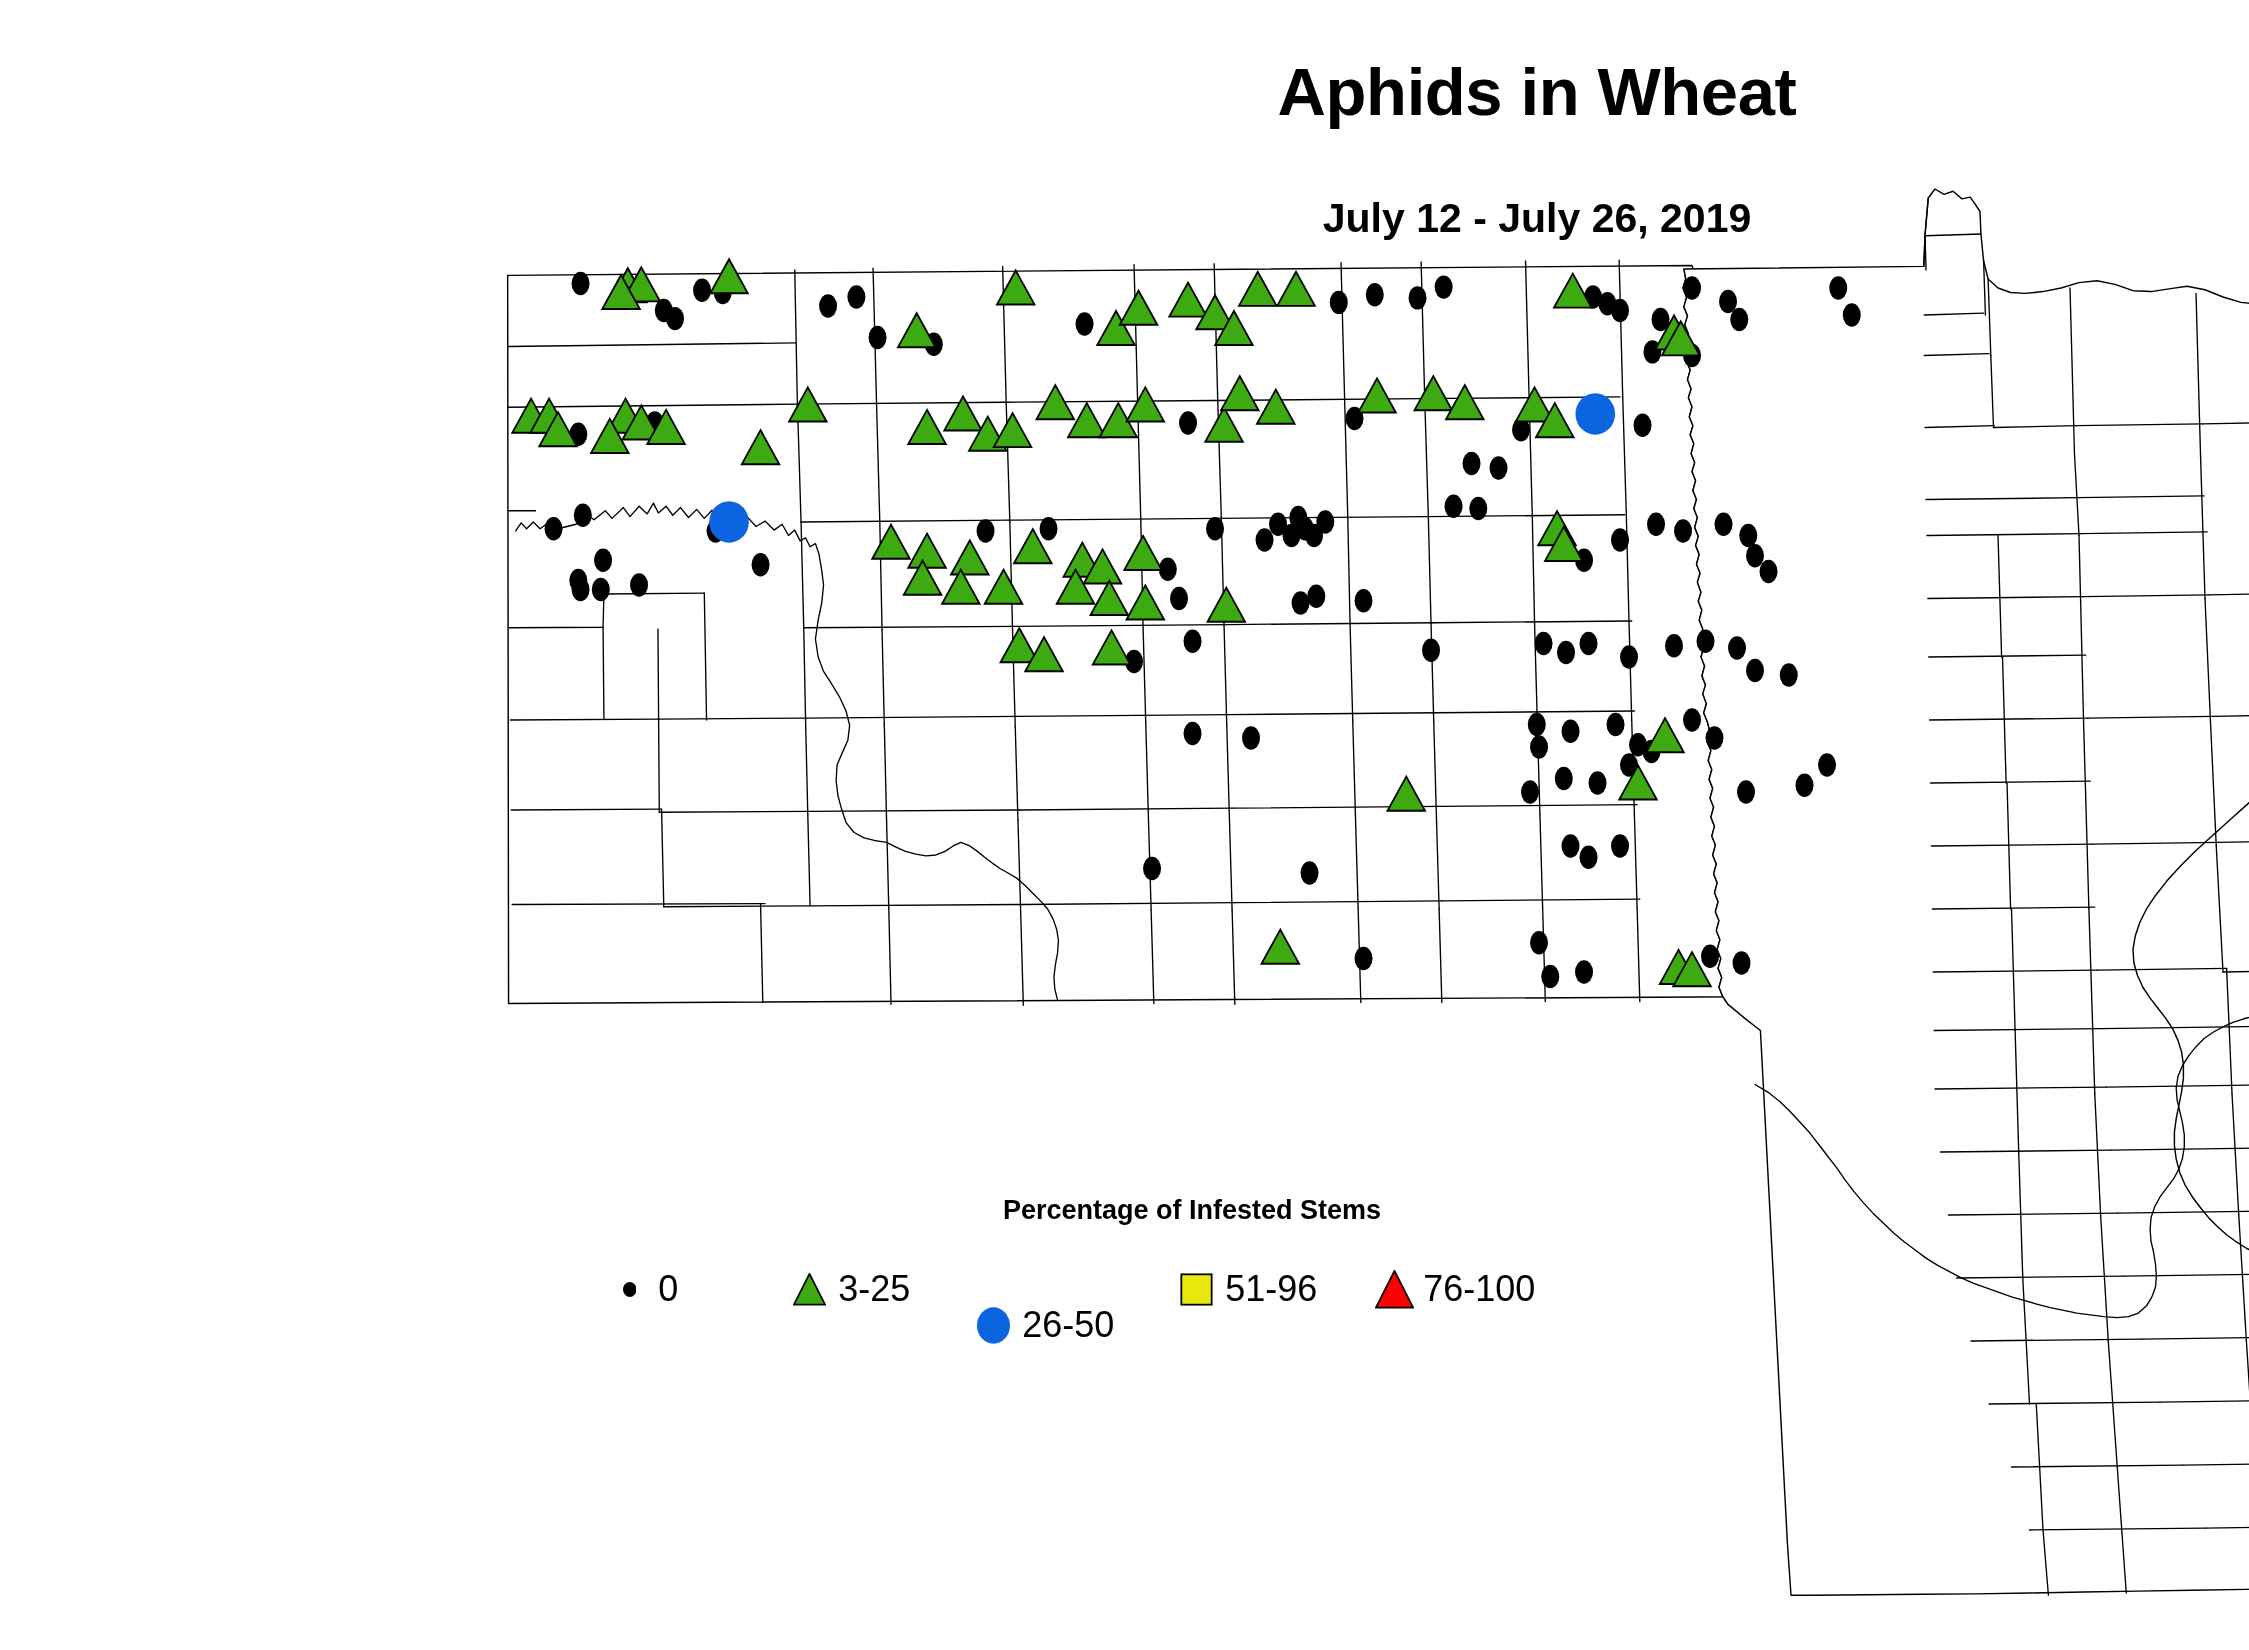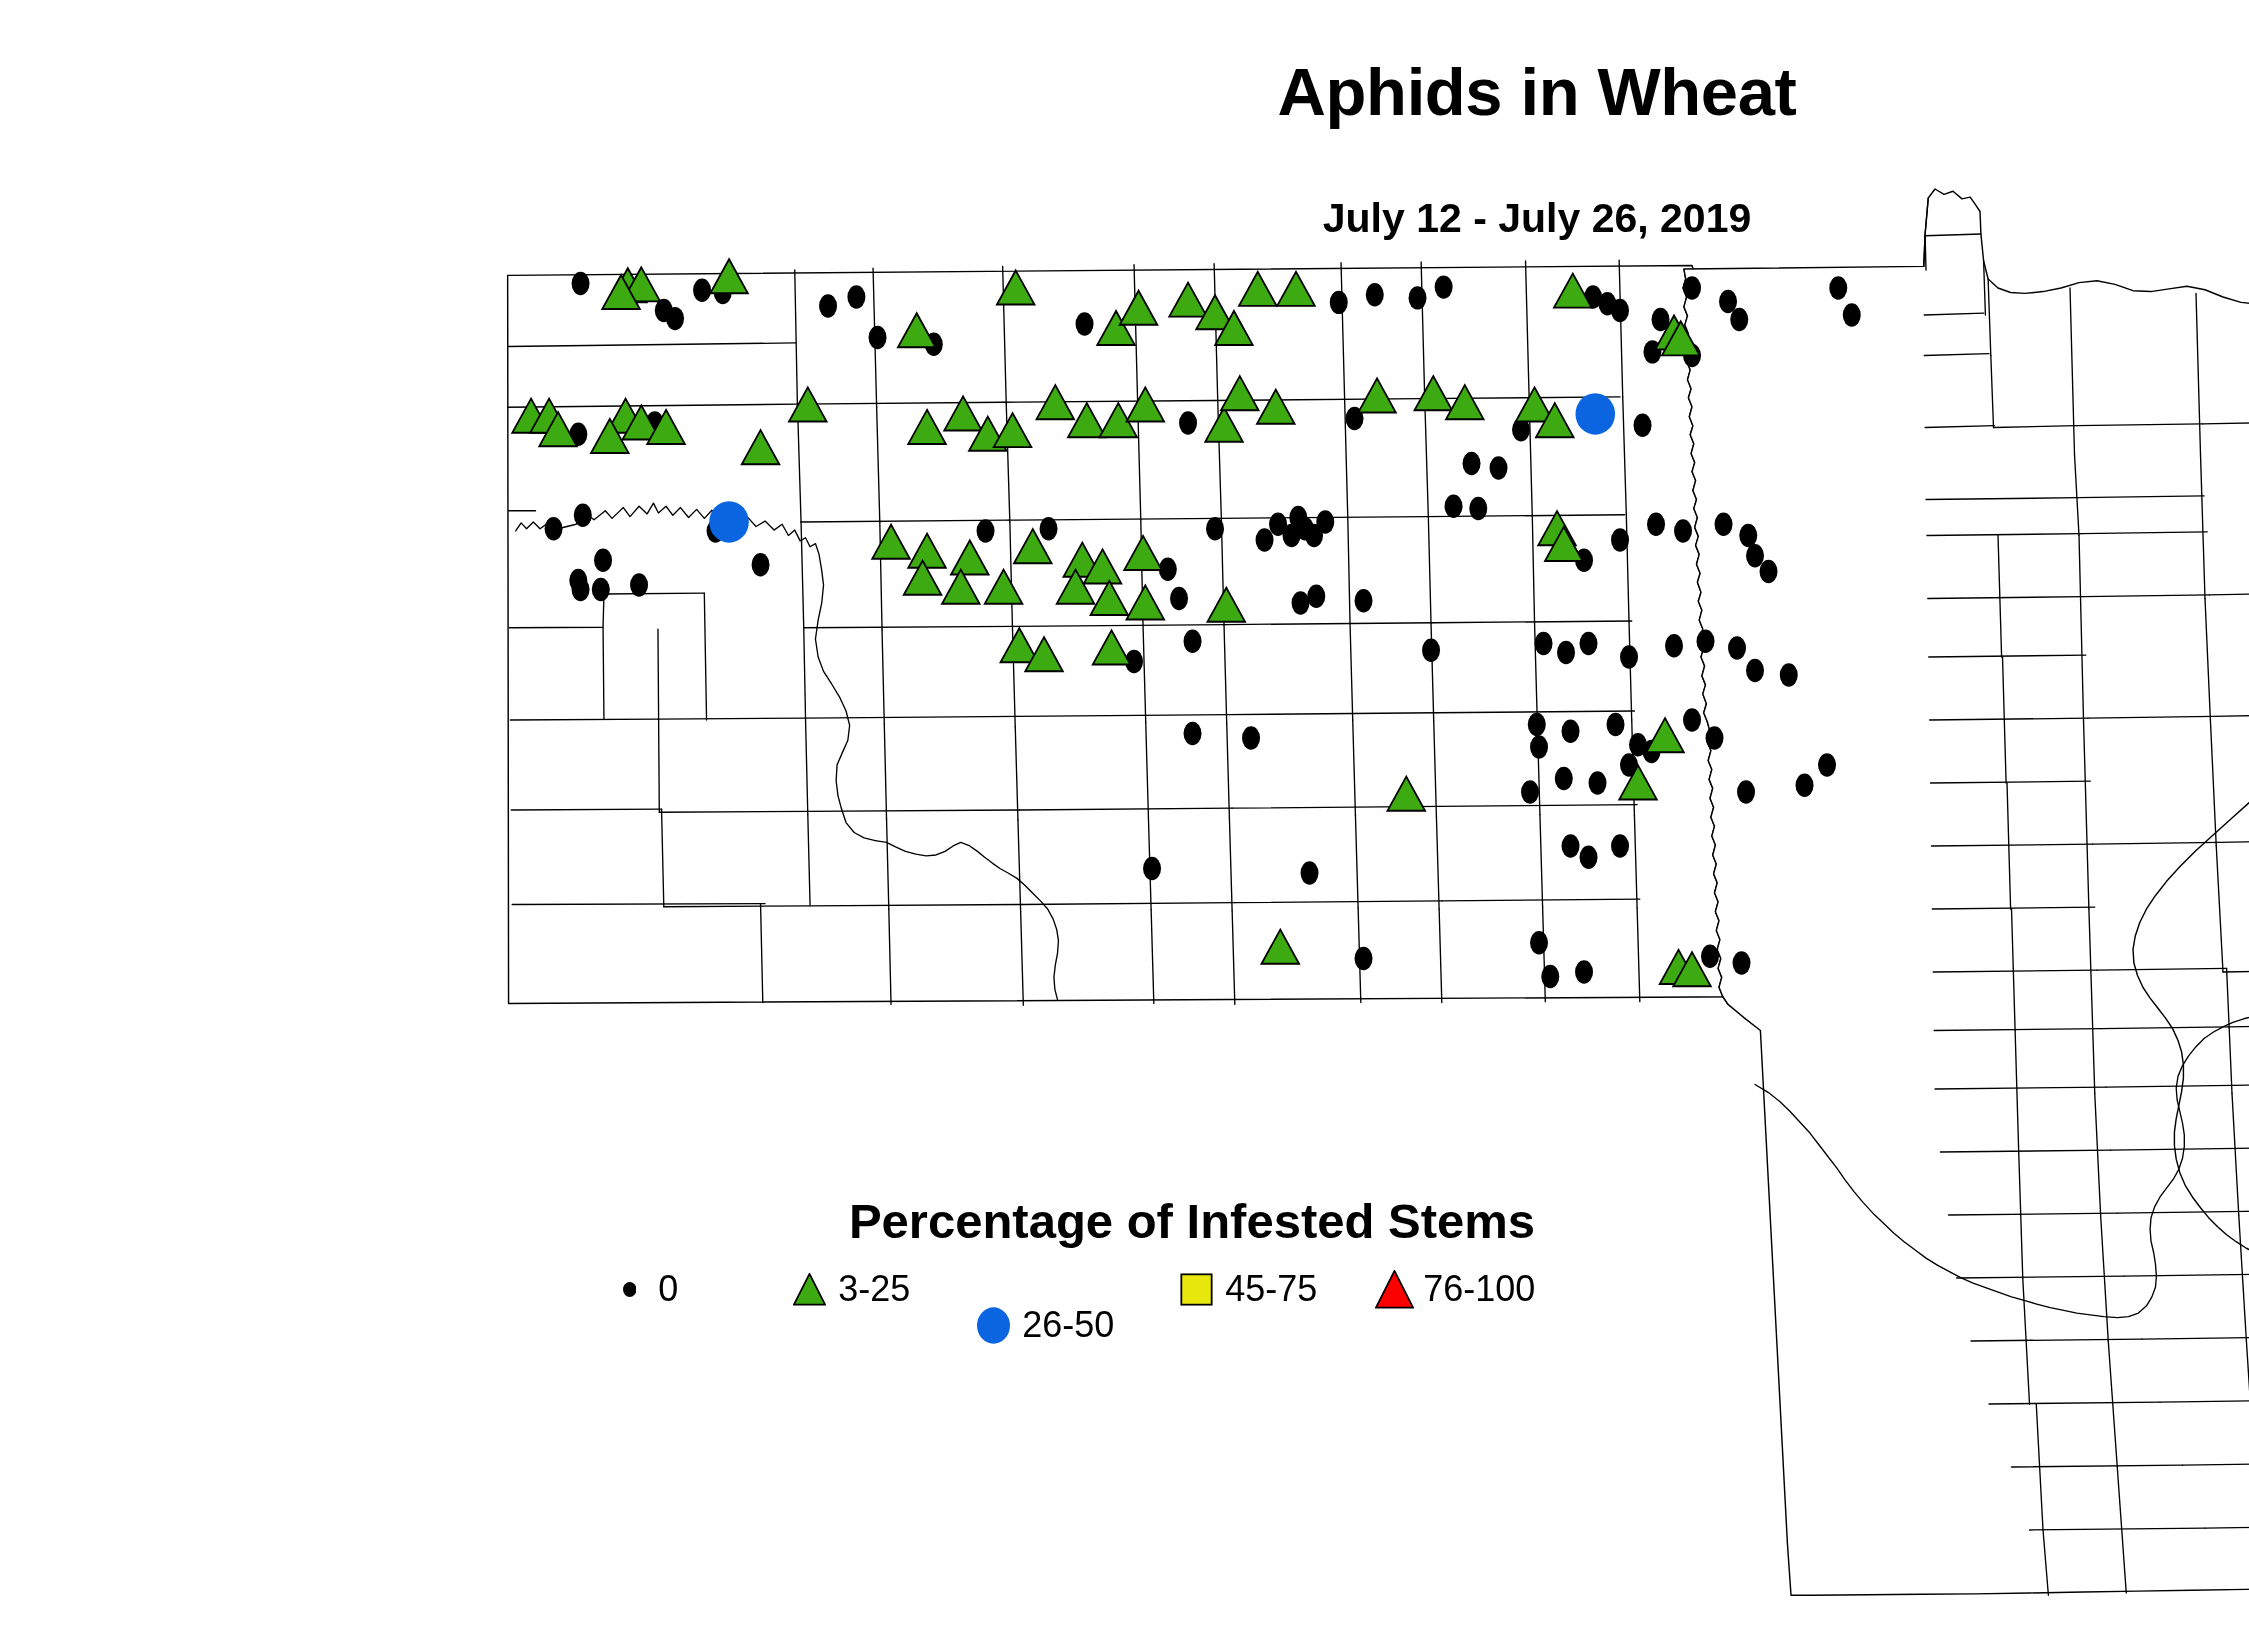--- a/index.html
+++ b/index.html
@@ -19,21 +19,21 @@
   .boundary{fill:#ffffff;stroke:#000000;stroke-width:3.2;stroke-linejoin:round;stroke-linecap:round;}
   .county{fill:none;stroke:#000000;stroke-width:3.0;stroke-linejoin:round;stroke-linecap:round;}
   .river{fill:none;stroke:#000000;stroke-width:3.0;stroke-linejoin:round;stroke-linecap:round;}
 
   .mk-dot{stroke:none;}
   .mk-tri{stroke:#000000;stroke-width:4;stroke-linejoin:miter;}
   .mk-circ{stroke:none;}
 
   #legend{position:absolute;left:607px;top:1197px;width:1170px;height:117px;}
   #legend-title{position:absolute;left:0;top:0;width:1170px;text-align:center;
-      font-size:49px;font-weight:bold;line-height:1;white-space:nowrap;}
+      font-size:27px;font-weight:bold;line-height:1;white-space:nowrap;}
   .legend-row{position:absolute;left:0;top:65px;width:1170px;height:54px;}
   .legend-item{position:absolute;top:0;height:54px;display:flex;align-items:center;}
   .legend-sym{width:45px;height:45px;display:flex;align-items:center;justify-content:center;flex:0 0 auto;}
   .legend-label{font-size:36px;line-height:1;white-space:nowrap;margin-left:6.3px;}
   .sym-svg{display:block;}
 </style>
 </head>
 <body>
 
 <div id="map-figure">
@@ -622,21 +622,21 @@
             </svg>
           </div>
           <div class="legend-label">26-50</div>
         </div>
         <div class="legend-item" style="left: 567px;">
           <div class="legend-sym">
             <svg class="sym-svg" width="33" height="33" viewBox="0 0 74 74">
               <rect x="3" y="3" width="68" height="68" fill="#E8E80F" stroke="#000" stroke-width="4"></rect>
             </svg>
           </div>
-          <div class="legend-label">45-75</div>
+          <div class="legend-label">51-96</div>
         </div>
         <div class="legend-item" style="left: 765px;">
           <div class="legend-sym">
             <svg class="sym-svg" width="39" height="39" viewBox="0 0 86 86">
               <polygon points="43,2 2,83 84,83" fill="#FF0000" stroke="#000" stroke-width="4"></polygon>
             </svg>
           </div>
           <div class="legend-label">76-100</div>
         </div>
       </div>

